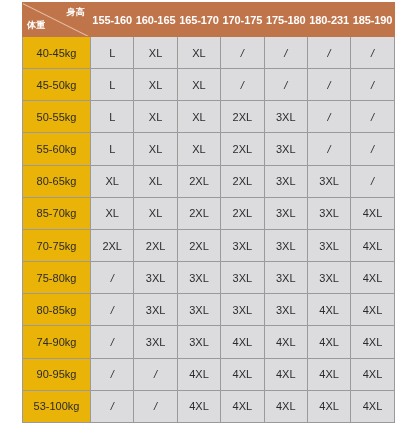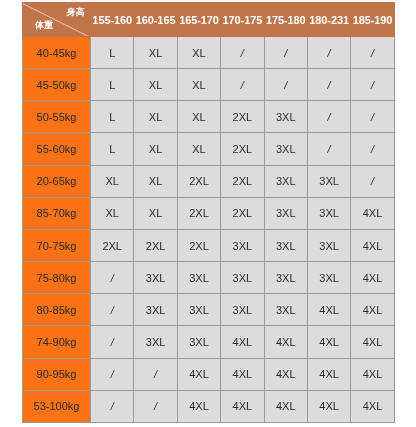--- a/index.html
+++ b/index.html
@@ -62,42 +62,42 @@
     font-size: 9px;
     font-weight: bold;
     line-height: 1;
     letter-spacing: 0.3px;
   }
   th.corner-cell .lbl-height {
     right: 5px;
     top: 5px;
   }
   th.corner-cell .lbl-weight {
-    left: 12px;
+    left: 4px;
     bottom: 6px;
   }
 
   th.col-head {
     background: #c0744a;
     color: #ffffff;
     font-size: 11px;
     font-weight: bold;
     text-align: center;
     vertical-align: middle;
     border: 1px solid #c0744a;
     padding: 0;
     letter-spacing: -0.1px;
     white-space: nowrap;
   }
 
   
   tbody tr { height: 31.5px; }
 
   td.row-head {
-    background: #f97316;
+    background: #eab308;
     color: #2b2b2b;
     font-size: 11px;
     text-align: center;
     vertical-align: middle;
     border: 1px solid #9a9a9a;
     padding: 0;
     white-space: nowrap;
   }
 
   td.data-cell {
@@ -183,21 +183,21 @@
           <td class="row-head">55-60kg</td>
           <td class="data-cell">L</td>
           <td class="data-cell">XL</td>
           <td class="data-cell">XL</td>
           <td class="data-cell">2XL</td>
           <td class="data-cell">3XL</td>
           <td class="data-cell na">/</td>
           <td class="data-cell na">/</td>
         </tr>
         <tr>
-          <td class="row-head">20-65kg</td>
+          <td class="row-head">80-65kg</td>
           <td class="data-cell">XL</td>
           <td class="data-cell">XL</td>
           <td class="data-cell">2XL</td>
           <td class="data-cell">2XL</td>
           <td class="data-cell">3XL</td>
           <td class="data-cell">3XL</td>
           <td class="data-cell na">/</td>
         </tr>
         <tr>
           <td class="row-head">85-70kg</td>

